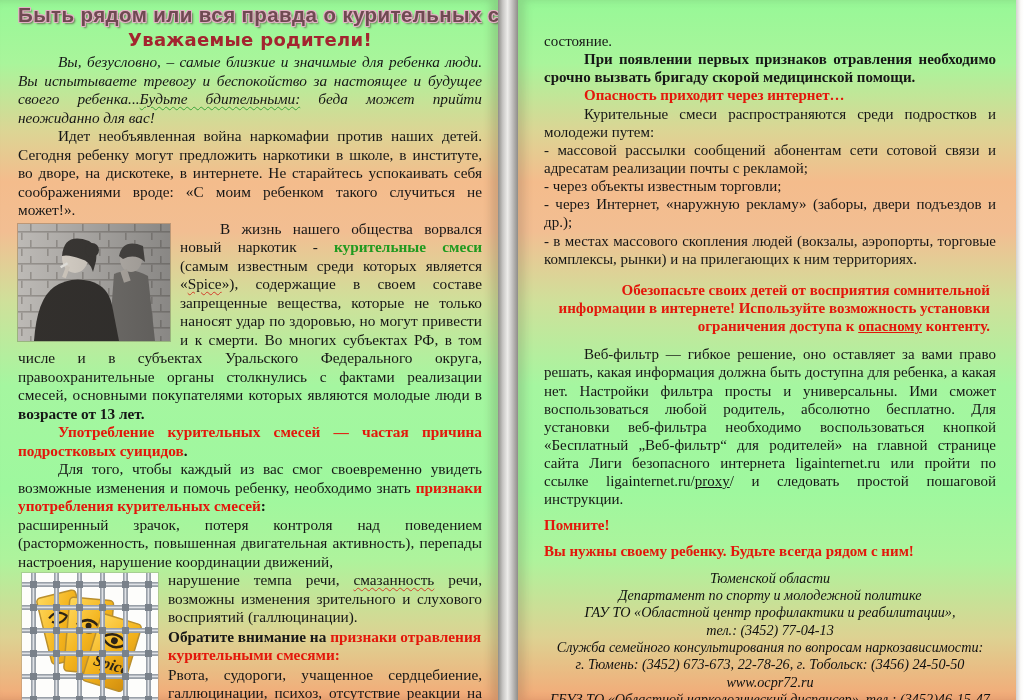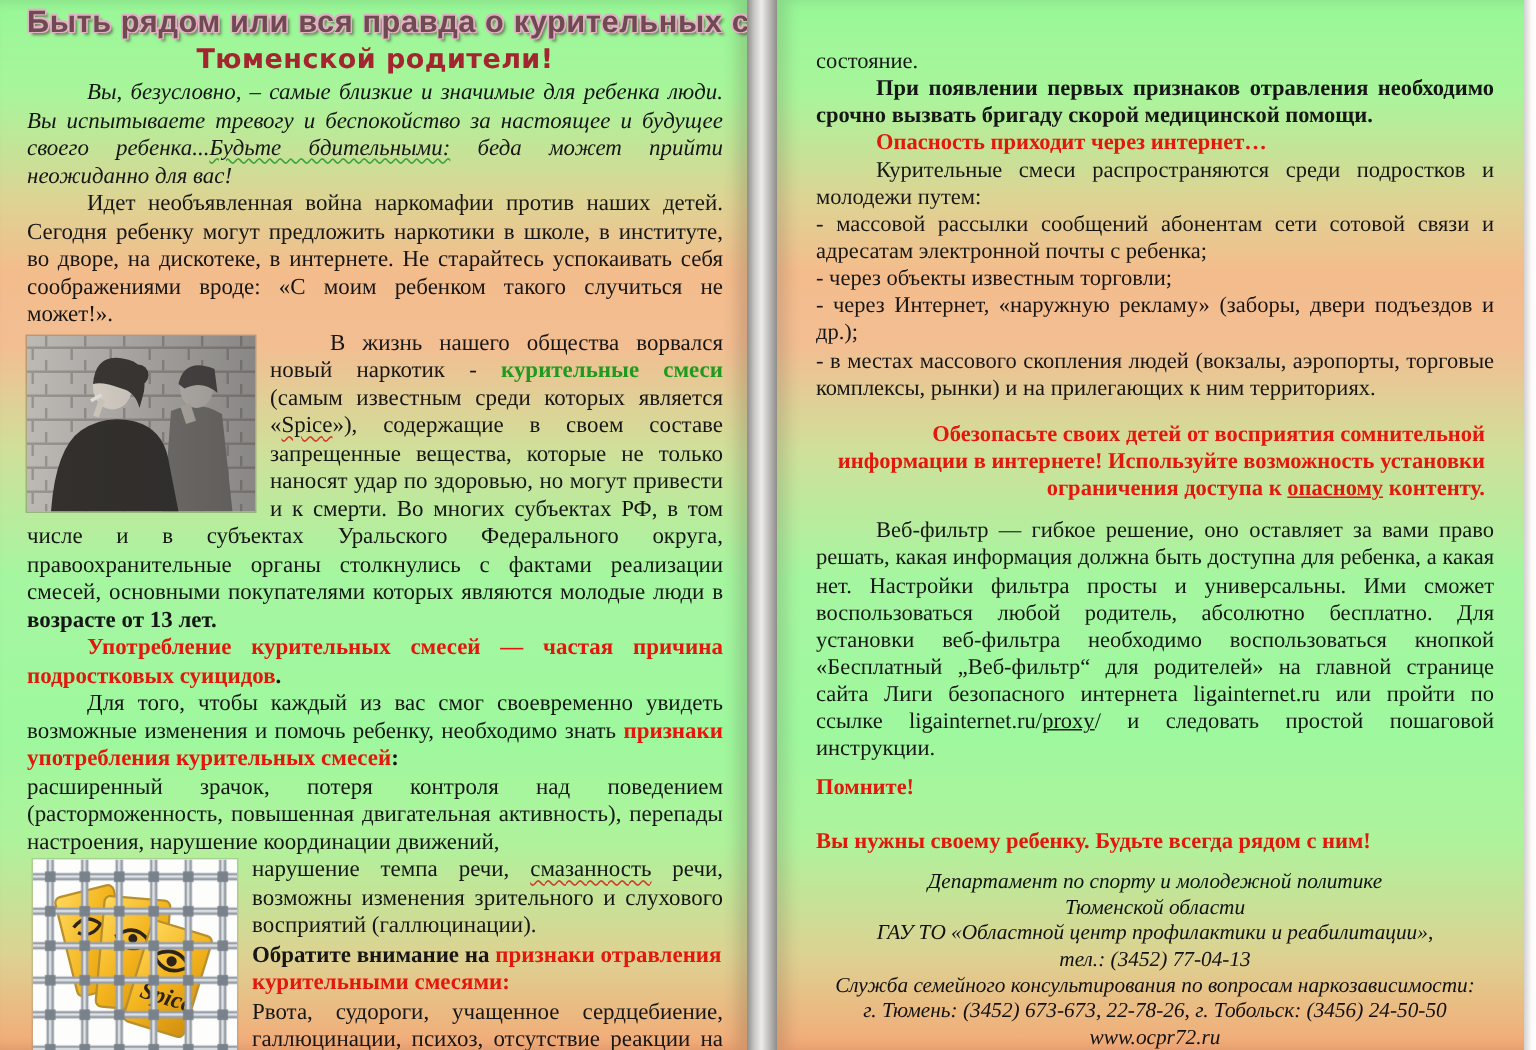--- a/index.html
+++ b/index.html
@@ -38,32 +38,32 @@
   .u{text-decoration:underline;text-decoration-thickness:1px;}
 
   .photo1{float:left;width:152px;height:117px;margin:4px 10px 2px 0;background:#c7c5c2;
           box-shadow:0 0 0 1px rgba(90,80,70,.35);}
   .photo2{float:left;width:136px;height:138px;margin:2px 10px 0 4px;background:#fdfdfb;
           box-shadow:0 0 0 1px rgba(120,120,120,.25);}
   .attention{text-align:left;font-weight:bold;margin:1px 0;}
   .center-red{font-weight:bold;color:#e3170b;}
   .protect{text-align:right;font-weight:bold;color:#e3170b;margin:13px 6px 10px 6px;}
   .remember{margin-top:7px;}
-  .slogan{margin-top:18px;font-size:15.6px;}
+  .slogan{margin-top:8px;font-size:15.6px;}
   .footer{margin-top:10px;text-align:center;font-style:italic;font-size:14.2px;line-height:1.22;color:#101010;}
   .footer div{margin:0;}
 </style>
 </head>
 <body>
 
 <div class="sheet">
 
   <div class="page left">
     <h1 class="main-title">Быть рядом или вся правда о курительных смесях...</h1>
-    <h2 class="greeting">Тюменской родители!</h2>
+    <h2 class="greeting">Уважаемые родители!</h2>
 
     <p class="indent italic"><span>Вы, безусловно, – самые близкие и значимые для ребенка люди. Вы испытываете тревогу и беспокойство за настоящее и будущее своего ребенка...</span><span class="wavy-green">Будьте бдительными:</span><span> беда может прийти неожиданно для вас!</span></p>
 
     <p class="indent">Идет необъявленная война наркомафии против наших детей. Сегодня ребенку могут предложить наркотики в школе, в институте, во дворе, на дискотеке, в интернете. Не старайтесь успокаивать себя соображениями вроде: «С моим ребенком такого случиться не может!».</p>
 
     <div>
       <div class="photo1">
         <svg width="152" height="117" viewBox="0 0 152 117" xmlns="http://www.w3.org/2000/svg">
           <defs>
             <pattern id="brickp" width="26" height="16" patternUnits="userSpaceOnUse">
@@ -144,35 +144,35 @@
     </div>
   </div>
 
   <div class="fold"></div>
 
   <div class="page right">
     <p>состояние.</p>
     <p class="indent"><b>При появлении первых признаков отравления необходимо срочно вызвать бригаду скорой медицинской помощи.</b></p>
     <p class="indent"><b class="red">Опасность приходит через интернет…</b></p>
     <p class="indent">Курительные смеси распространяются среди подростков и молодежи путем:</p>
-    <p>- массовой рассылки сообщений абонентам сети сотовой связи и адресатам электронной почты с ребенка;</p>
+    <p>- массовой рассылки сообщений абонентам сети сотовой связи и адресатам реализации почты с рекламой;</p>
     <p>- через объекты известным торговли;</p>
     <p>- через Интернет, «наружную рекламу» (заборы, двери подъездов и др.);</p>
     <p>- в местах массового скопления людей (вокзалы, аэропорты, торговые комплексы, рынки) и на прилегающих к ним территориях.</p>
 
     <p class="protect"><span>Обезопасьте своих детей от восприятия сомнительной информации в интернете! Используйте возможность установки ограничения доступа к </span><span class="u">опасному</span><span> контенту.</span></p>
 
     <p class="indent"><span>Веб-фильтр — гибкое решение, оно оставляет за вами право решать, какая информация должна быть доступна для ребенка, а какая нет. Настройки фильтра просты и универсальны. Ими сможет воспользоваться любой родитель, абсолютно бесплатно. Для установки веб-фильтра необходимо воспользоваться кнопкой «Бесплатный „Веб-фильтр“ для родителей» на главной странице сайта Лиги безопасного интернета ligainternet.ru или пройти по ссылке ligainternet.ru/</span><span class="u">proxy</span><span>/ и следовать простой пошаговой инструкции.</span></p>
 
     <p class="center-red remember">Помните!</p>
     <p class="center-red slogan">Вы нужны своему ребенку. Будьте всегда рядом с ним!</p>
 
     <div class="footer">
+      <div>Тюменской области</div>
       <div>Департамент по спорту и молодежной политике</div>
-      <div>Тюменской области</div>
       <div>ГАУ ТО «Областной центр профилактики и реабилитации»,</div>
       <div>тел.: (3452) 77-04-13</div>
       <div>Служба семейного консультирования по вопросам наркозависимости:</div>
       <div>г. Тюмень: (3452) 673-673, 22-78-26, г. Тобольск: (3456) 24-50-50</div>
       <div>www.ocpr72.ru</div>
       <div>ГБУЗ ТО «Областной наркологический диспансер», тел.: (3452)46-15-47</div>
     </div>
   </div>
 
   <div class="edge-right"></div>

